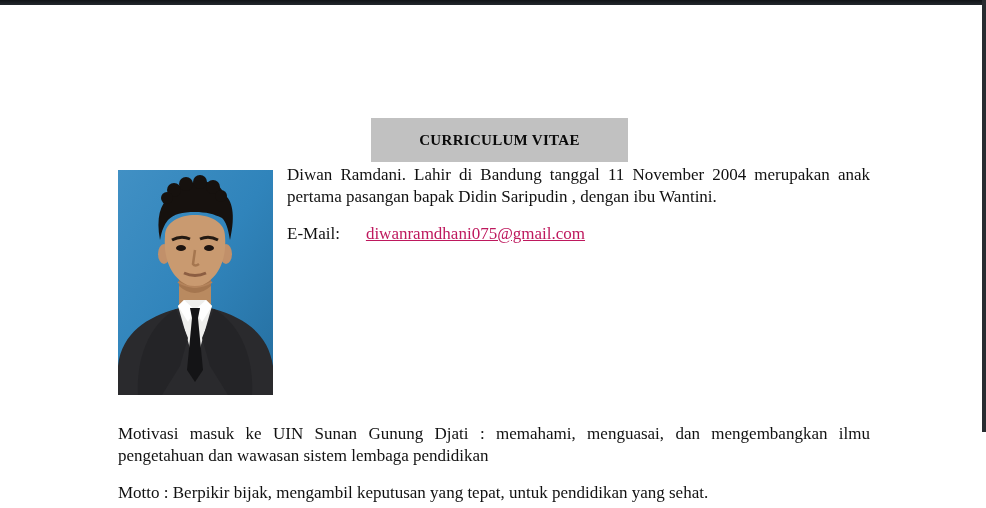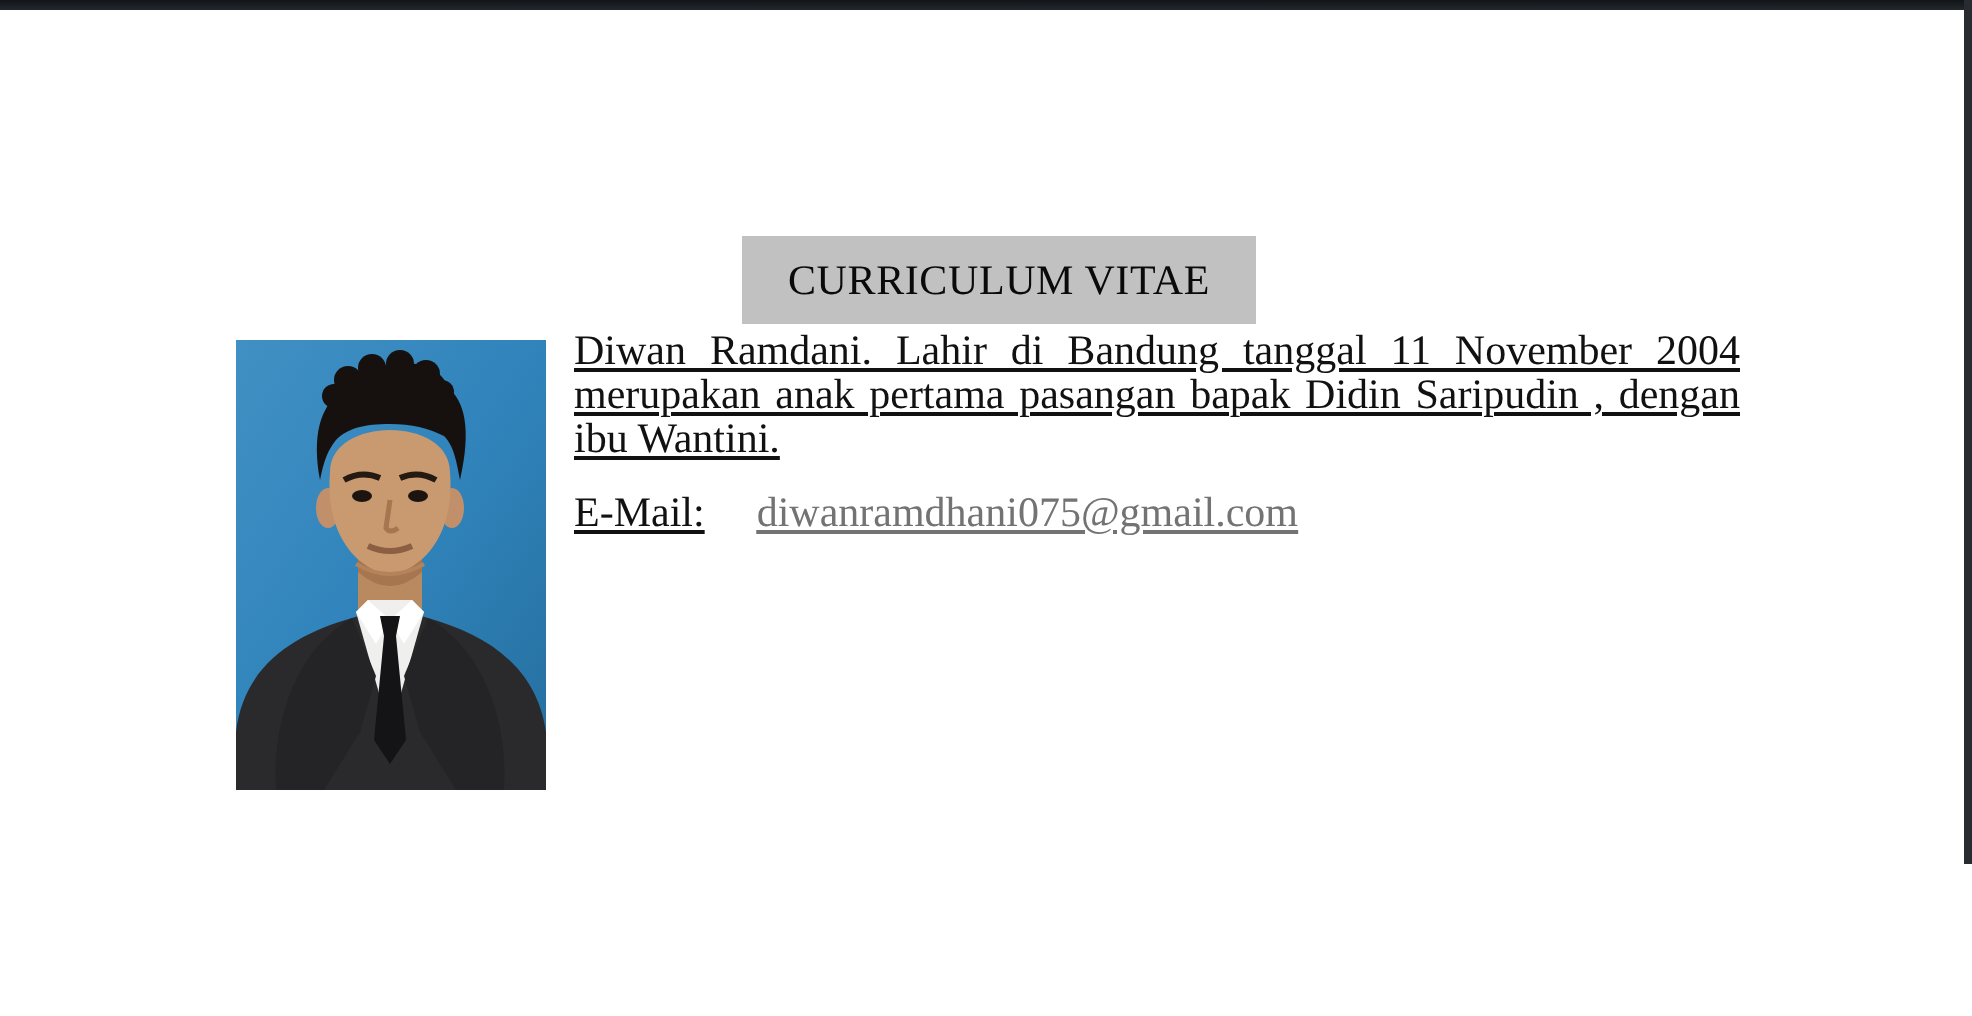--- a/index.html
+++ b/index.html
@@ -27,22 +27,22 @@
   .title-highlight {
     position: absolute;
     left: 371px; top: 118px;
     width: 257px; height: 44px;
     background: #c1c1c1;
     display: flex;
     align-items: center;
     justify-content: center;
   }
   .title-highlight span {
-    font-size: 21px;
-    font-weight: normal;
+    font-size: 15px;
+    font-weight: bold;
     letter-spacing: 0.3px;
     color: #0a0a0a;
     white-space: nowrap;
   }
   .photo {
     position: absolute;
     left: 118px; top: 170px;
     width: 155px; height: 225px;
   }
   .photo svg { display: block; }
@@ -51,30 +51,29 @@
     left: 287px; top: 164px;
     width: 583px;
   }
   .full {
     position: absolute;
     left: 118px; top: 423px;
     width: 752px;
   }
   p.para {
     margin: 0 0 15px 0;
-    font-size: 21px;
+    font-size: 17px;
     line-height: 22px;
     text-align: justify;
-    text-decoration: underline;
   }
   p.para:last-child { margin-bottom: 0; }
   p.no-justify { text-align: left; }
   .email-label { margin-right: 26px; }
   .email-link {
-    color: #737373;
+    color: #be185d;
     text-decoration: underline;
     cursor: pointer;
   }
 </style>
 </head>
 <body>
 
 <div class="page">
 
   <div class="top-bar"></div>
@@ -139,14 +138,18 @@
     </svg>
   </div>
 
   <div class="col">
     <p class="para">Diwan Ramdani. Lahir di Bandung tanggal 11 November 2004 merupakan anak pertama pasangan bapak Didin Saripudin , dengan ibu Wantini.</p>
     <p class="para no-justify">
       <span class="email-label">E-Mail:</span><a class="email-link" href="#">diwanramdhani075@gmail.com</a>
     </p>
   </div>
 
+  <div class="full">
+    <p class="para">Motivasi masuk ke UIN Sunan Gunung Djati : memahami, menguasai, dan mengembangkan ilmu pengetahuan dan wawasan sistem lembaga pendidikan</p>
+    <p class="para no-justify">Motto : Berpikir bijak, mengambil keputusan yang tepat, untuk pendidikan yang sehat.</p>
+  </div>
 
 </div>
 
 </body></html>

